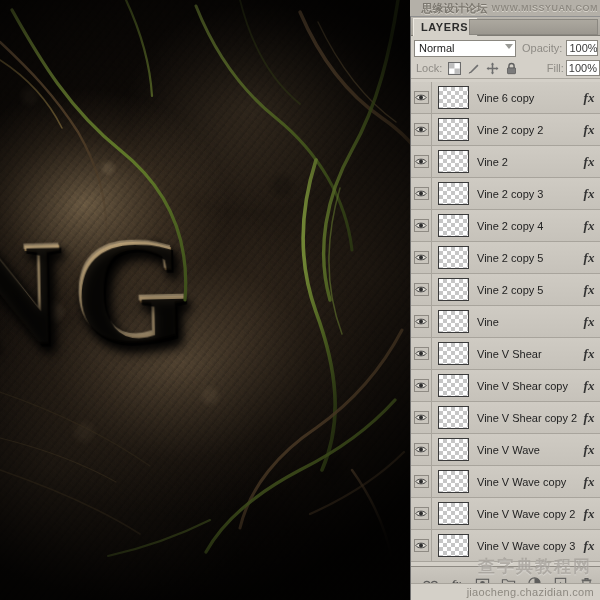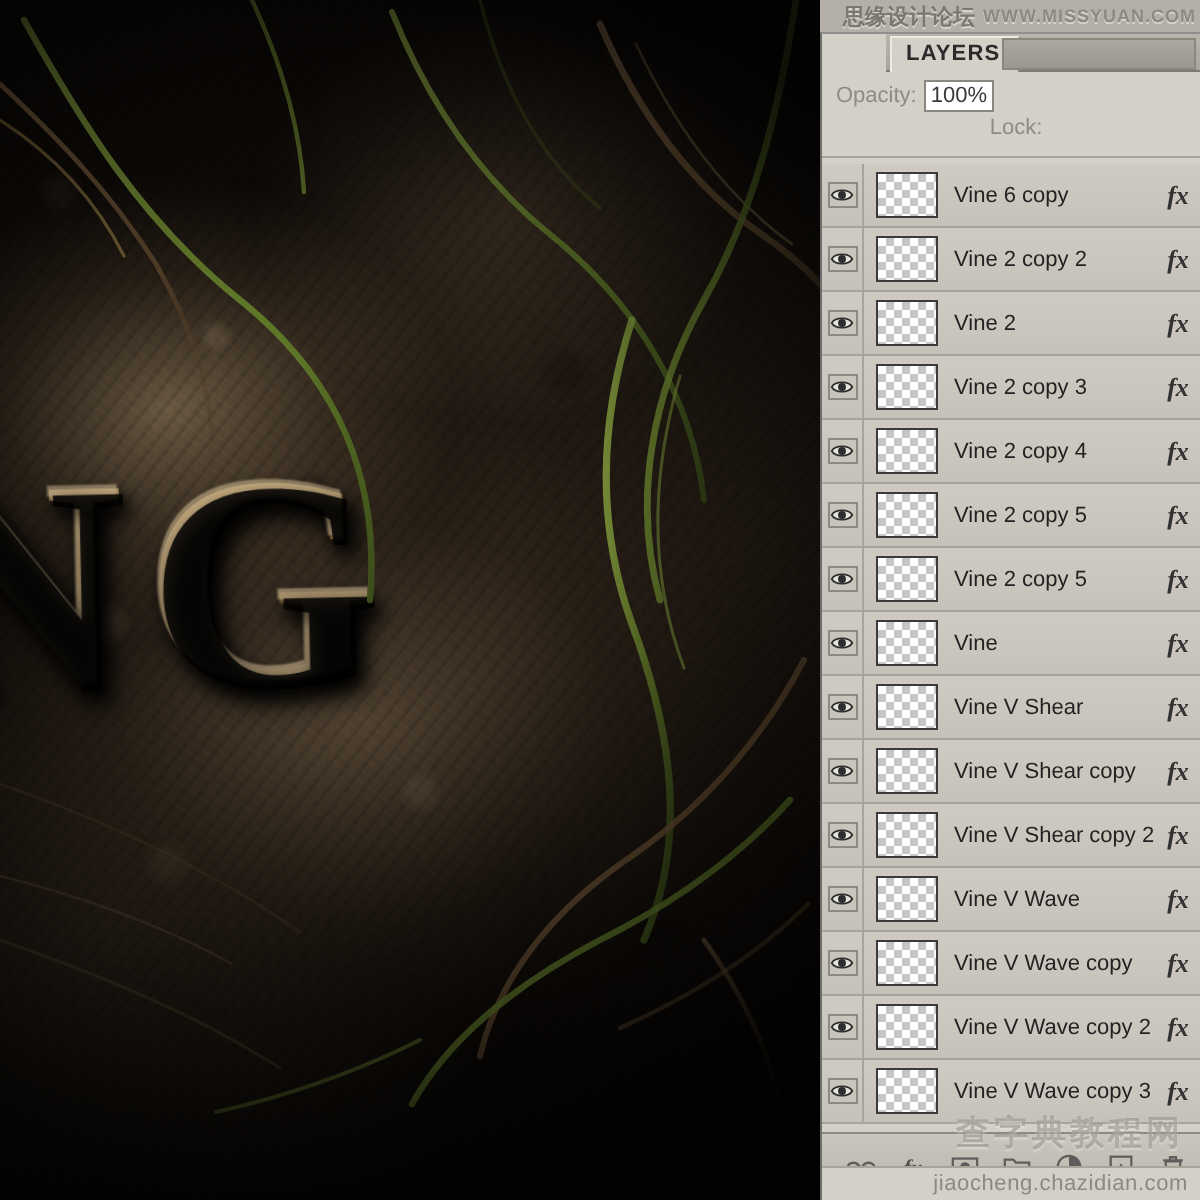--- a/index.html
+++ b/index.html
@@ -75,21 +75,20 @@
     background:#d4d0c8;
     border-left:1px solid #6e6e6e;
     border-top:1px solid #8f8f8f;
     font-size:11px; color:#1e1e1e;
     overflow:hidden;
   }
   .tab-strip{
     height:19px; position:relative;
     background:linear-gradient(180deg,#b9b5ad 0%,#a9a59d 100%);
     border-bottom:1px solid #7d7a73;
-    margin-left:32px;
   }
   .tab-active{
     position:absolute; left:2px; top:1px; height:18px;
     padding:2px 9px 0 7px;
     background:#d4d0c8;
     font-size:11px; font-weight:700; letter-spacing:.6px;
     color:#2b2b2b;
     border-left:1px solid #eeeae2; border-top:1px solid #eeeae2;
     border-right:1px solid #8a8780;
   }
@@ -116,21 +115,21 @@
   }
   .opac-label{ font-size:11px; color:#8e8b85; margin-left:4px; }
   .num-field{
     height:16px; min-width:30px; background:#fff; border:1px solid #8a8780;
     font-size:11px; color:#3a3a3a; padding:0 2px; line-height:15px; margin-left:2px;
     white-space:nowrap; overflow:hidden;
   }
 
   .lock-row{
     display:flex; align-items:center; height:21px; gap:6px;
-    padding-left:5px; border-bottom:1px solid #a9a59d;flex-direction:column;
+    padding-left:5px; border-bottom:1px solid #a9a59d;
   }
   .lock-label{ font-size:11px; color:#8e8b85; }
   .lock-ic{ width:13px; height:13px; display:block; }
   .fill-wrap{ margin-left:auto; display:flex; align-items:center; padding-right:0; }
 
   .layer-list{ position:absolute; left:0; right:0; top:65px; bottom:34px; overflow:hidden; }
   .layer-row{
     display:flex; align-items:center; height:32px;
     border-bottom:1px solid #a8a49c;
     background:linear-gradient(180deg,#cfcbc3 0%,#c6c2ba 100%);
@@ -250,20 +249,24 @@
 </div>
 
 <div id="layers-panel">
 
   <div class="tab-strip">
     <div class="tab-active">LAYERS</div>
     <div class="tab-filler"></div>
   </div>
 
   <div class="mode-row">
+    <div class="mode-select">
+      <span>Normal</span>
+      <i class="mode-arrow"></i>
+    </div>
     <span class="opac-label">Opacity:</span>
     <span class="num-field">100%</span>
   </div>
 
   <div class="lock-row">
     <span class="lock-label">Lock:</span>
 
     <svg class="lock-ic" viewBox="0 0 12 12">
       <rect x="0.5" y="0.5" width="11" height="11" fill="#fff" stroke="#6b6b6b"></rect>
       <rect x="1" y="1" width="5" height="5" fill="#bdbdbd"></rect>

